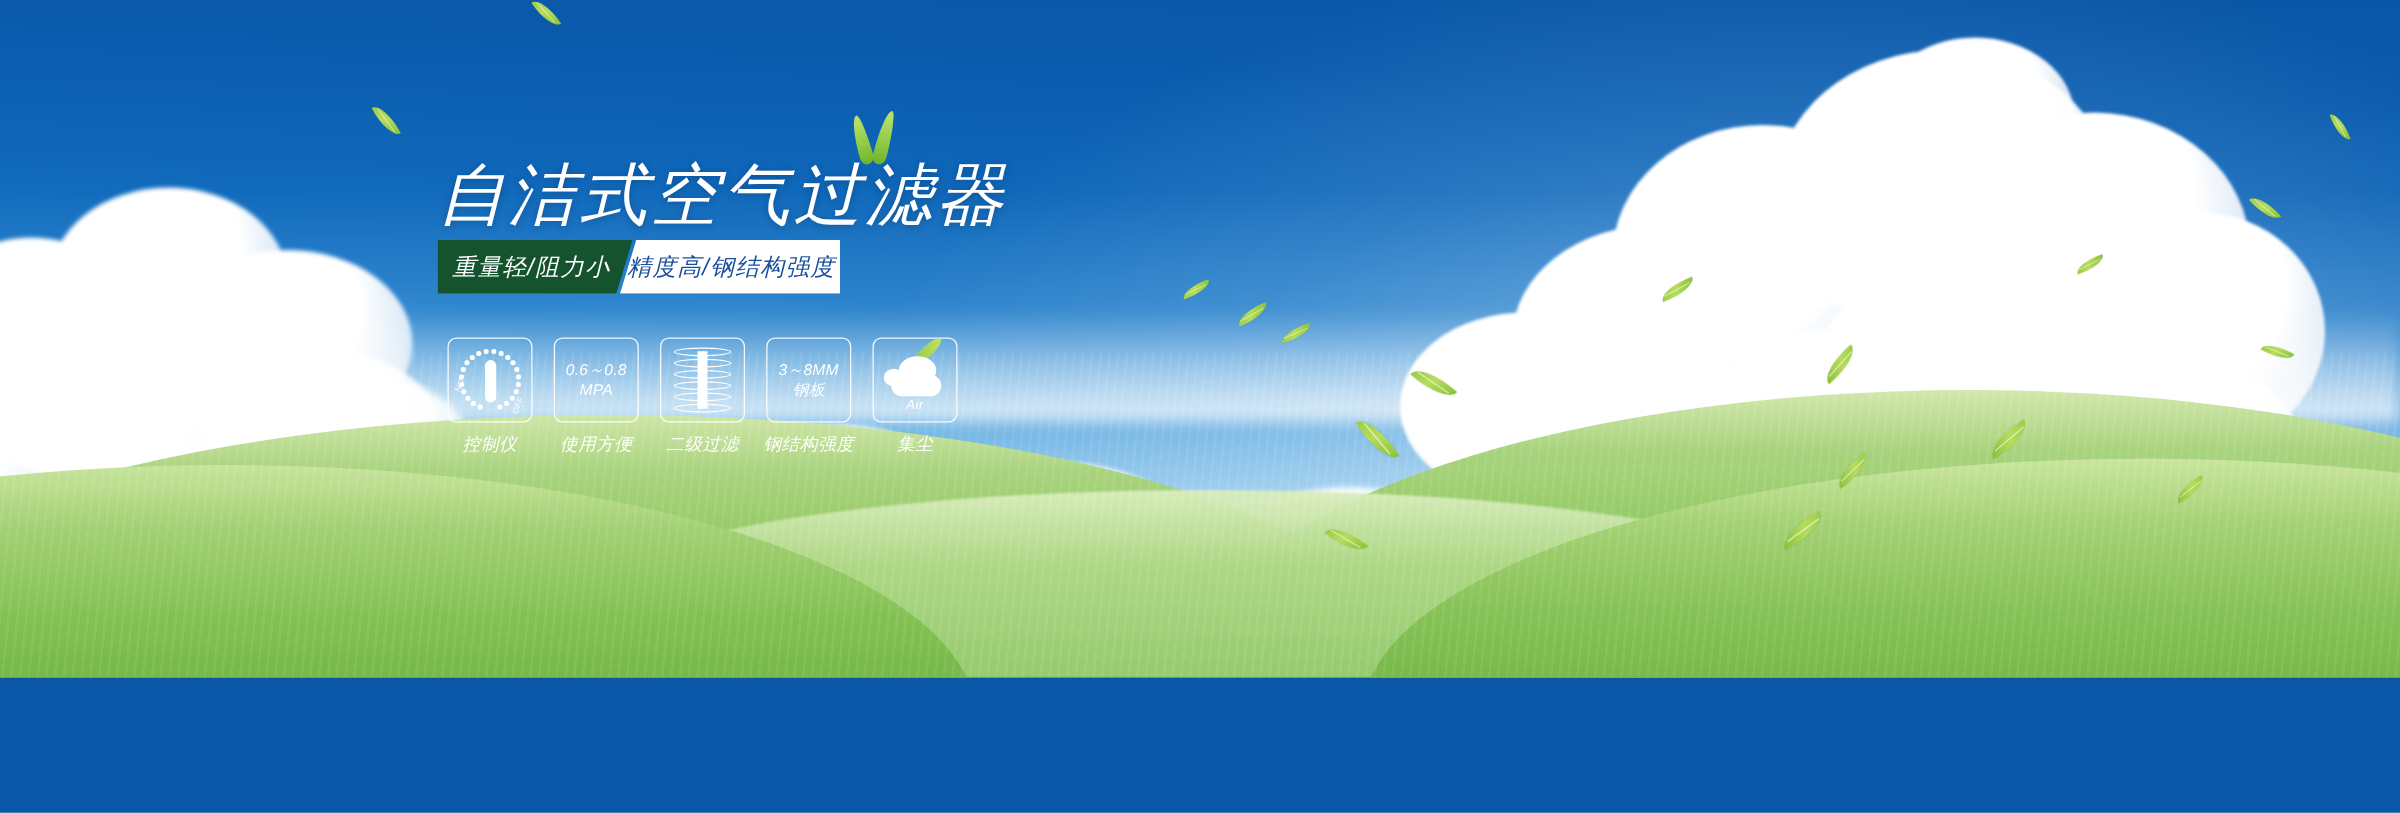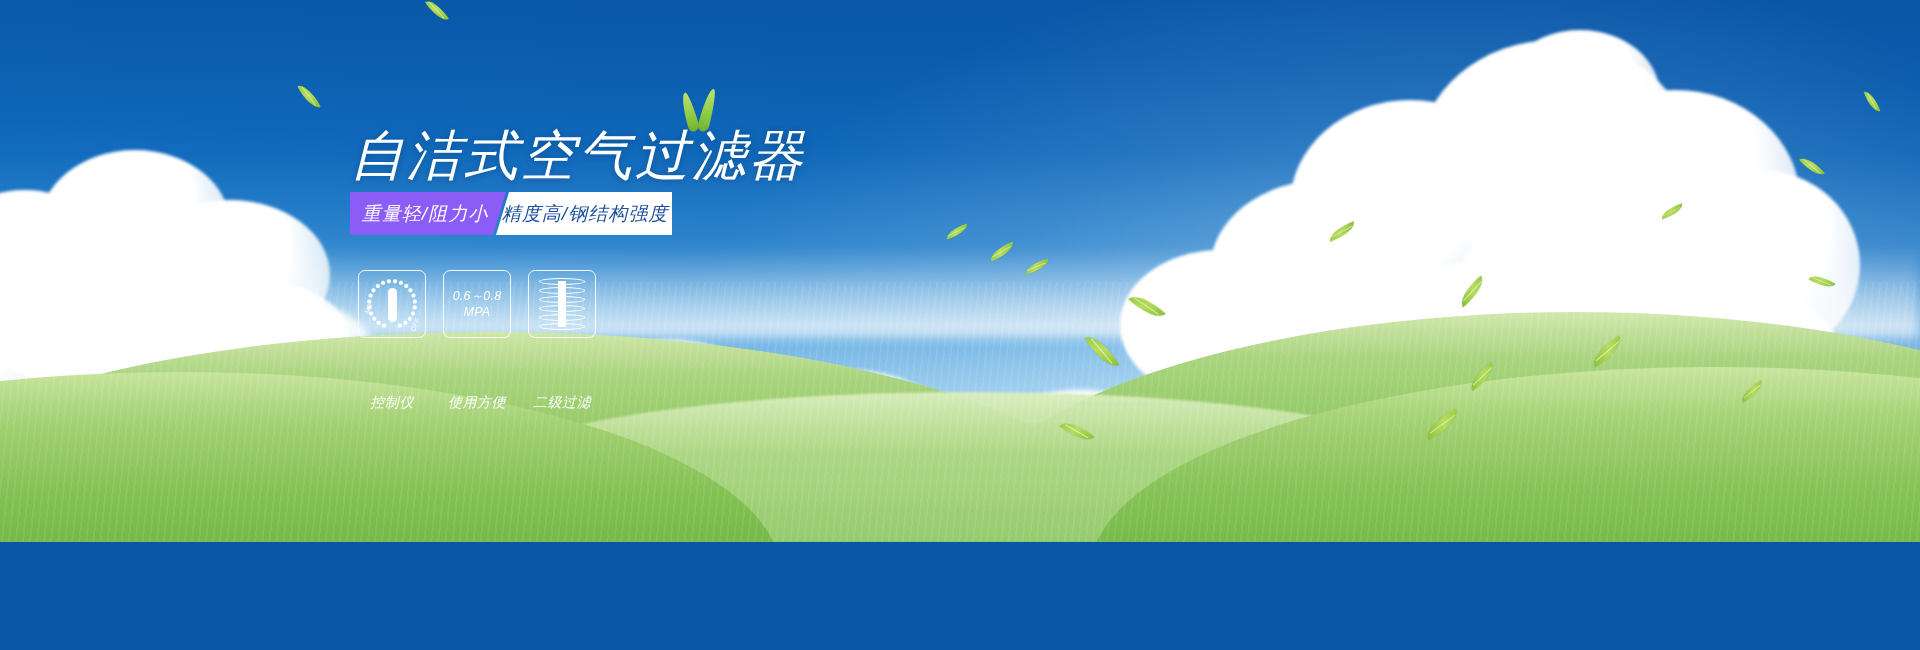--- a/index.html
+++ b/index.html
@@ -132,37 +132,37 @@
   .badges { position: absolute; left: 350px; top: 192px; display: flex; align-items: stretch; }
   .badge {
     height: 43px;
     display: flex; align-items: center; justify-content: center;
     font-size: 19px;
     letter-spacing: 1px;
     padding: 0 18px;
     white-space: nowrap;
   }
   .badge-dark {
-    background: #8b5cf6;
+    background: #14532d;
     color: #ffffff;
     width: 156px;
     clip-path: polygon(0 0, 100% 0, calc(100% - 13px) 100%, 0 100%);
     padding-right: 24px;
   }
   .badge-light {
     background: #ffffff;
     color: #1b4f9c;
     width: 176px;
     margin-left: -10px;
     clip-path: polygon(13px 0, 100% 0, 100% 100%, 0 100%);
     padding-left: 20px;
   }
 
   .features { position: absolute; left: 357px; top: 270px; display: flex; gap: 15px; }
-  .feature { width: 70px; display: flex; flex-direction: column; align-items: center; gap: 47px; }
+  .feature { width: 70px; display: flex; flex-direction: column; align-items: center; }
   .fbox {
     width: 68px; height: 68px;
     border: 1.5px solid rgba(255,255,255,0.92);
     border-radius: 7px;
     display: flex; flex-direction: column;
     align-items: center; justify-content: center;
     color: #ffffff;
     position: relative;
     overflow: hidden;
   }
@@ -375,17 +375,36 @@
             <i style="top:18px"></i>
             <i style="top:27px"></i>
             <i style="top:36px"></i>
             <i style="top:45px"></i>
             <span class="core"></span>
           </div>
         </div>
         <div class="flabel">二级过滤</div>
       </div>
 
-
+      <div class="feature">
+        <div class="fbox">
+          <div class="fbox-text">3～8MM</div>
+          <div class="fbox-text">钢板</div>
+        </div>
+        <div class="flabel">钢结构强度</div>
+      </div>
+
+      <div class="feature">
+        <div class="fbox">
+          <div class="aircloud">
+            <span class="gleaf"></span>
+            <span class="c2"></span>
+            <span class="c1"></span>
+            <span class="c3"></span>
+            <span class="airtxt">Air</span>
+          </div>
+        </div>
+        <div class="flabel">集尘</div>
+      </div>
 
     </div>
   </div>
 </div>
 
 </body></html>

